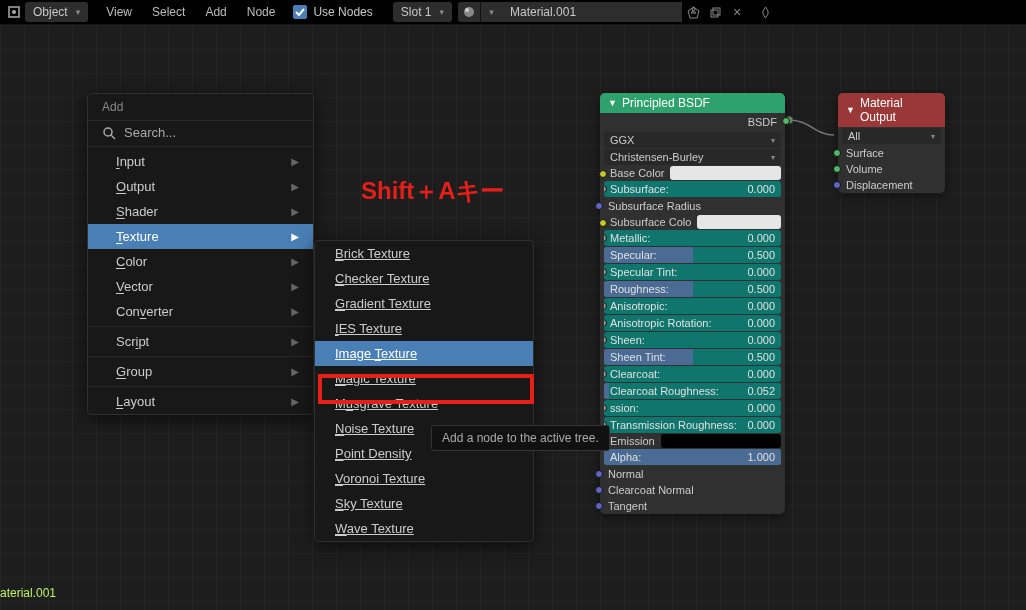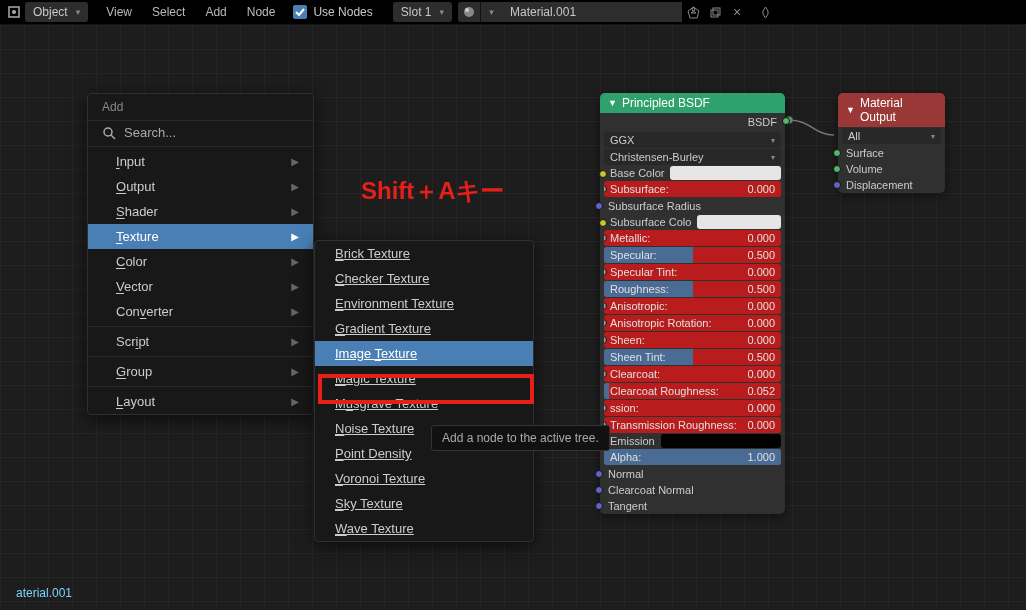--- a/index.html
+++ b/index.html
@@ -66,28 +66,28 @@
 .sock { position: absolute; width: 8px; height: 8px; border-radius: 50%; top: 4px; }
 .sock-r { right: -5px; }
 .sock-l { left: -5px; }
 .sock-green { background: #4fba66; border:1px solid #111; }
 .sock-grey { background: #999; border:1px solid #111; }
 .sock-yellow { background: #c7c729; border:1px solid #111; }
 .sock-blue { background: #6363c7; border:1px solid #111; }
 .dd-row { margin: 1px 4px; background: #282828; border-radius: 3px; padding: 2px 6px; display:flex; justify-content:space-between; align-items:center;gap:16px; }
 .dd-row .chev2 { font-size: 8px; color:#888; }
 .prop-row { position: relative; padding: 2px 8px; display:flex; justify-content:space-between; }
-.slider-row { margin: 1px 4px; position: relative; height: 16px; background: #b91c1c; border-radius: 3px; overflow: hidden; }
+.slider-row { margin: 1px 4px; position: relative; height: 16px; background: #0f766e; border-radius: 3px; overflow: hidden; }
 .slider-fill { position:absolute; top:0; bottom:0; left:0; background: #4a6b93; }
 .slider-label { position:absolute; inset:0; display:flex; justify-content:space-between; align-items:center; padding:0 6px; font-size:11px; color:#e0e0e0; }
 .color-swatch { height: 14px; margin:1px 4px; border-radius:3px; display:flex; }
 .color-label { padding:0 6px; flex:0 0 auto; display:flex; align-items:center; font-size:11px; position:relative; }
 .swatch { flex:1; border-radius:3px; }
 
-.footer-label { position:absolute; bottom: 10px; left: 16px; font-size: 12px; color: #7dd3fc; }
+.footer-label { position:absolute; bottom: 10px; left: 0; font-size: 12px; color: #bef264; }
 
 .wire { position:absolute; z-index:2; stroke:#777; fill:none; stroke-width:1.5; }
 </style>
 </head>
 <body>
 
 <div class="editor-bg"></div>
 
 <div class="header">
   <div class="icon-btn" style="margin-left:6px;">
@@ -212,24 +212,24 @@
 
 <div class="menu-popup submenu" style="left:314px; top:240px; width:220px;">
   <div id="tex-items">
       <div class="menu-row">
         <span><u>B</u>rick Texture</span>
       </div>
       <div class="menu-row">
         <span><u>C</u>hecker Texture</span>
       </div>
       <div class="menu-row">
-        <span><u>E</u>nvironment Texture</span>
-      </div>
-      <div class="menu-row">
         <span><u>G</u>radient Texture</span>
+      </div>
+      <div class="menu-row">
+        <span><u>I</u>ES Texture</span>
       </div>
       <div class="menu-row active">
         <span>Image <u>T</u>exture</span>
       </div>
       <div class="menu-row">
         <span><u>M</u>agic Texture</span>
       </div>
       <div class="menu-row">
         <span>M<u>u</u>sgrave Texture</span>
       </div>

